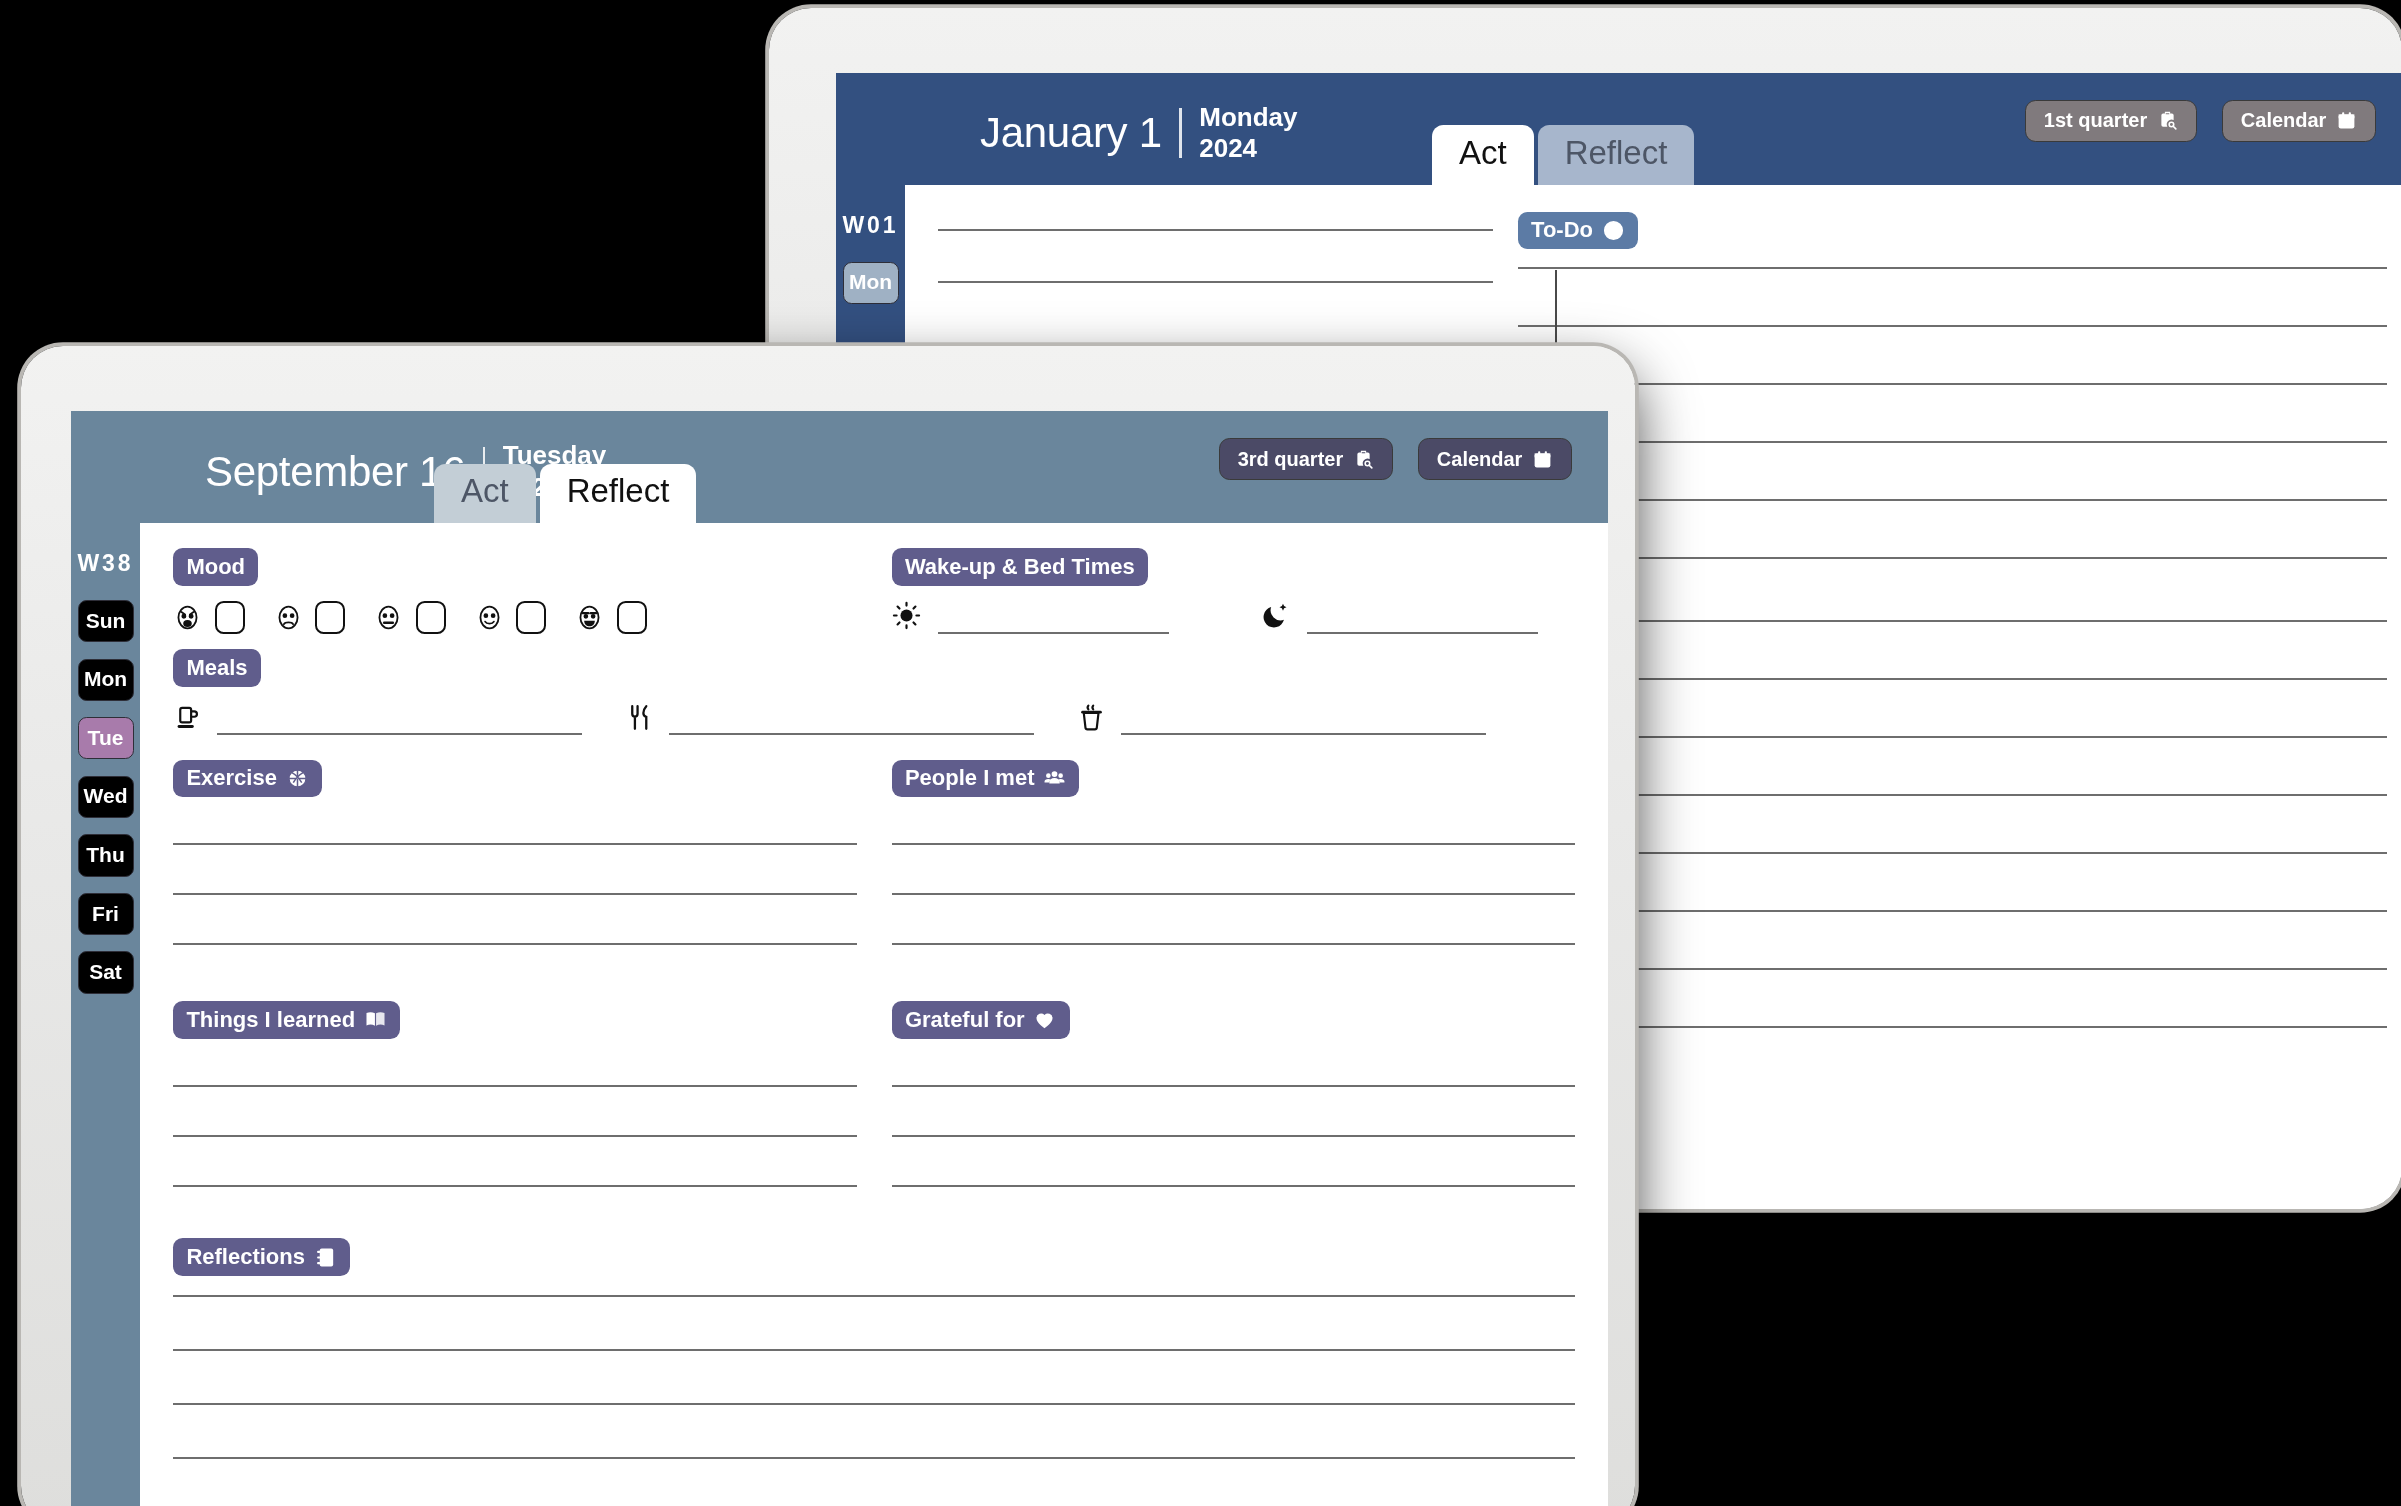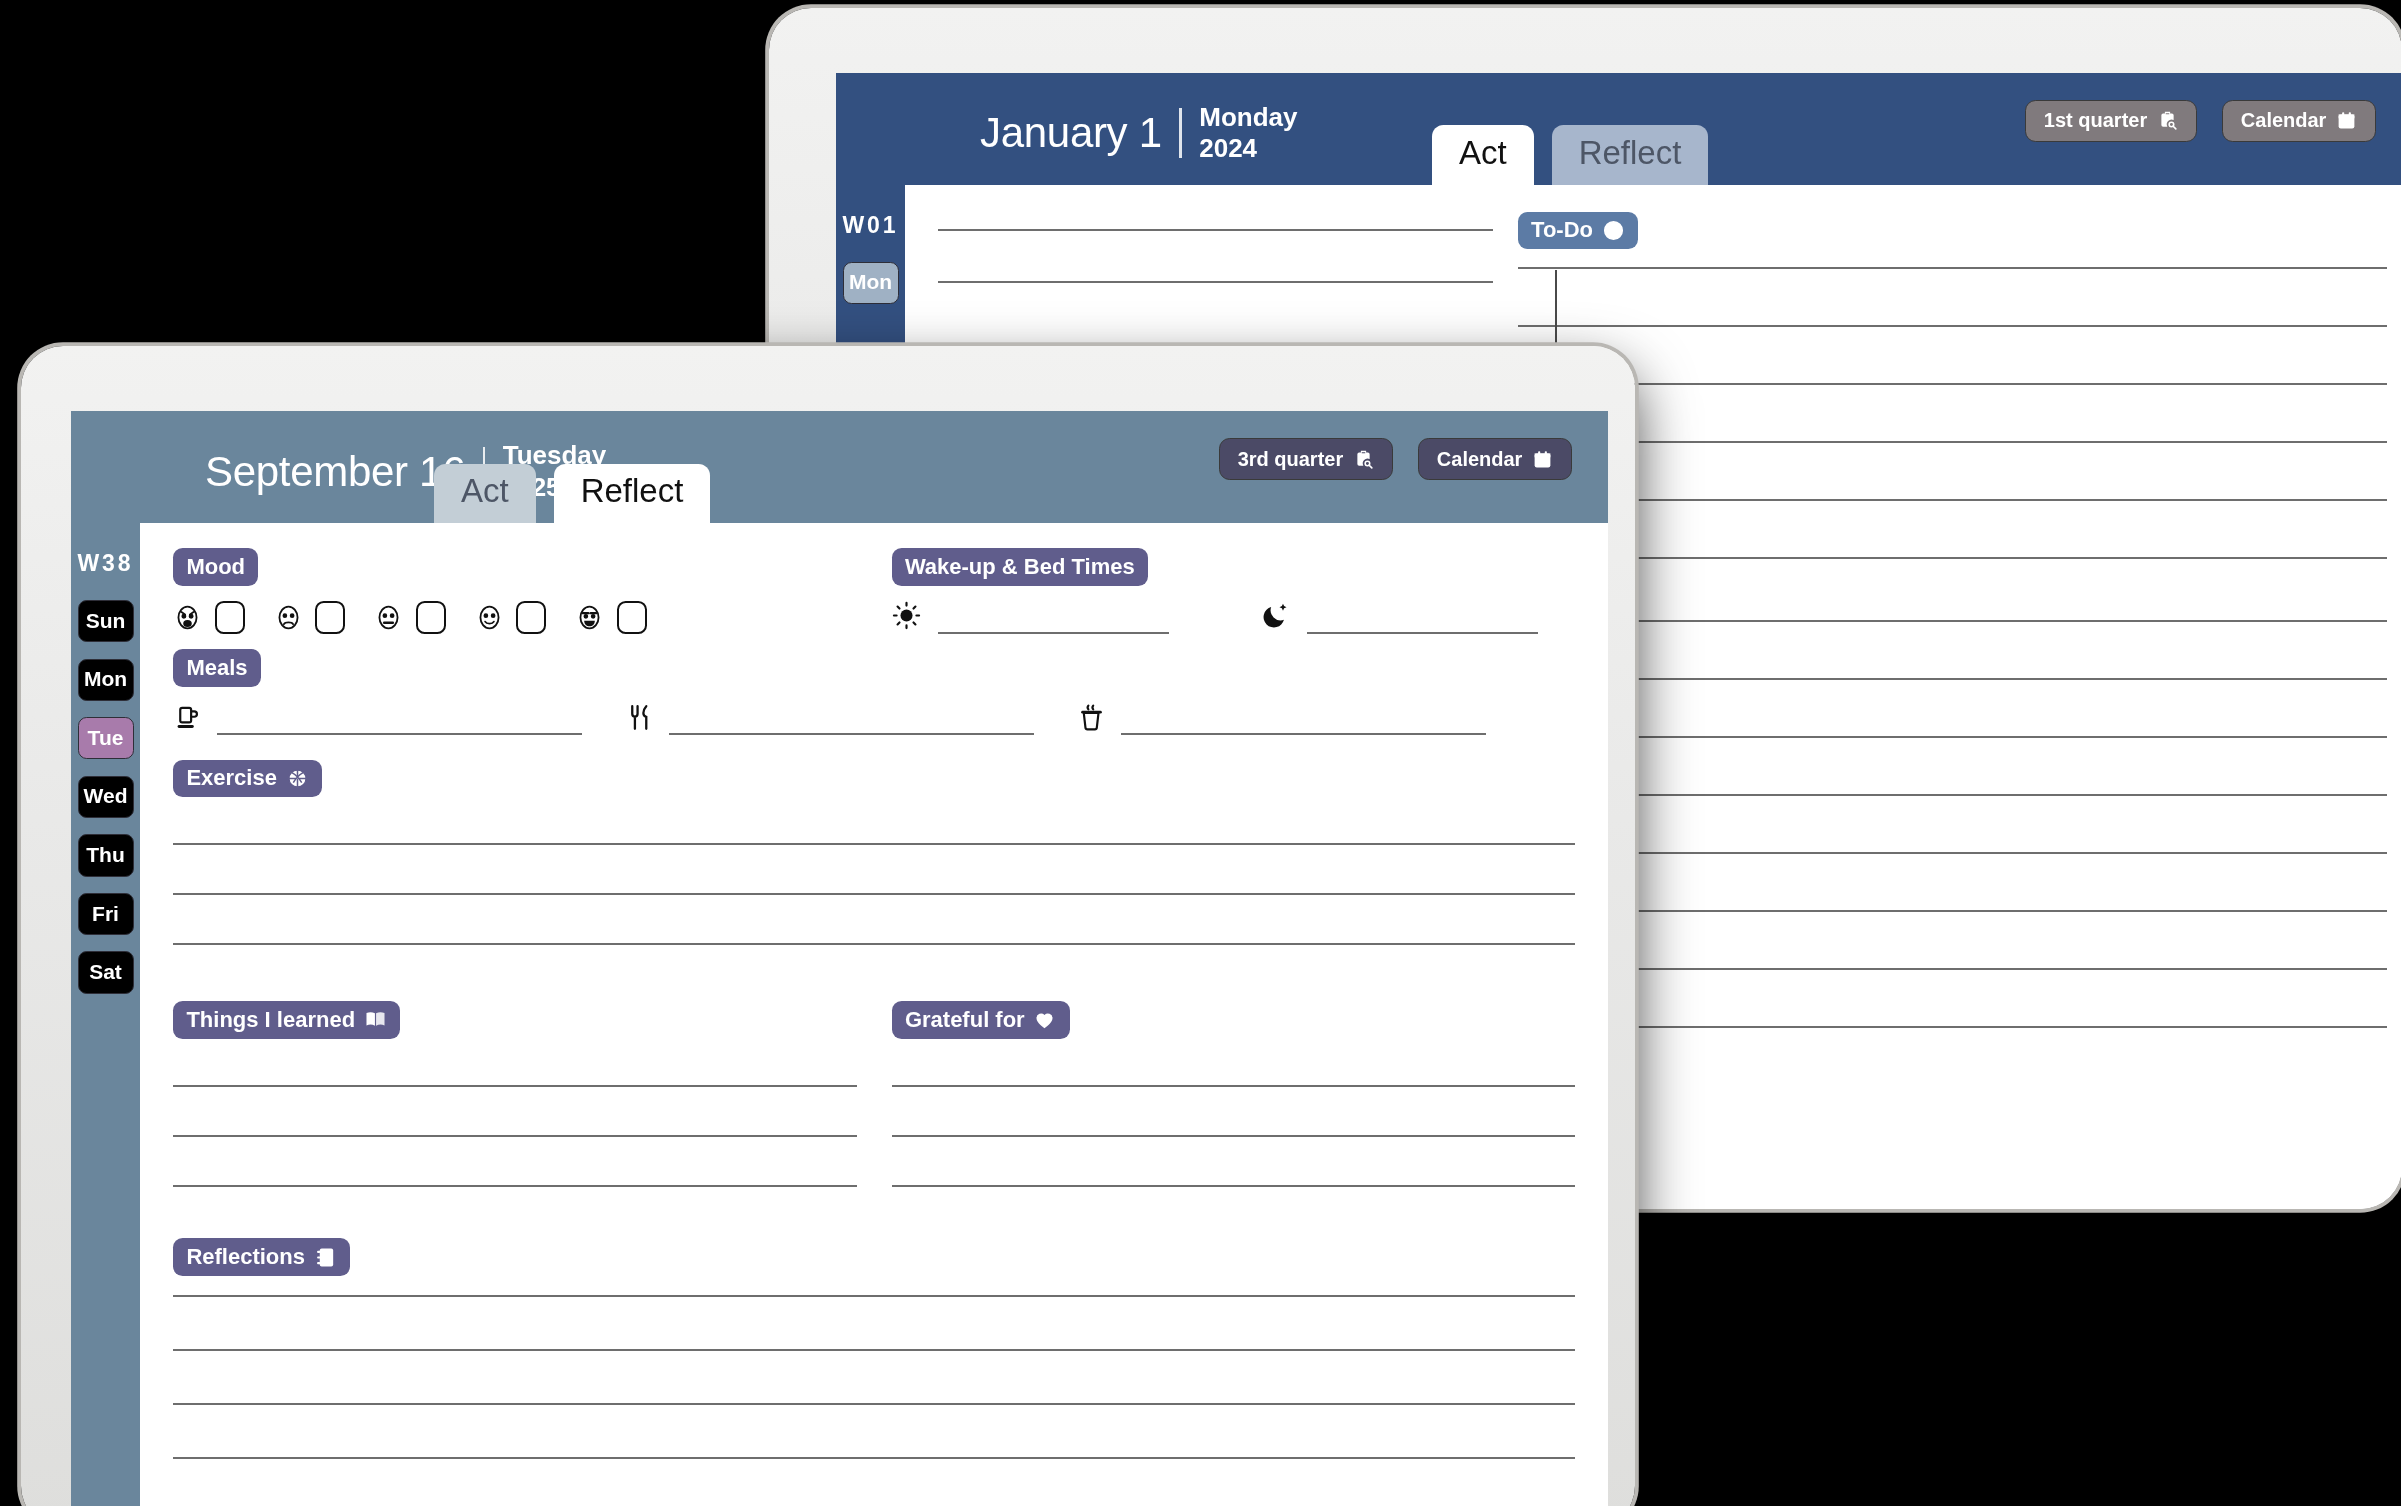--- a/index.html
+++ b/index.html
@@ -45,21 +45,21 @@
   .datewrap { display: flex; align-items: center; gap: 17.3px; color: #fff; }
   .back  .datewrap { margin: 29px 0 0 144px; }
   .front .datewrap { margin: 29px 0 0 134px; }
   .bigdate { font-size: 42px; font-weight: 400; letter-spacing: -0.3px; white-space: nowrap; }
   .vrule { width: 2.9px; background: #fff; opacity: .85; }
   .back  .vrule { height: 50px; }
   .front .vrule { height: 50px; }
   .dowwrap { line-height: 1.22; font-size: 26px; font-weight: 700; }
 
   
-  .tabs { position: absolute; display: flex; align-items: flex-end; gap: 18px; }
+  .tabs { position: absolute; display: flex; align-items: flex-end; gap: 4px; }
   .back  .tabs { left: 596px; bottom: 0; }
   .front .tabs { left: 363px; bottom: 0; }
   .tab {
     font-size: 33px; padding: 9.6px 27px 13.4px 27px;
     border-radius: 11.5px 11.5px 0 0; line-height: 1.1; cursor: pointer;
   }
   .tab.active { background: #fff; color: #111; }
   .back  .tab.inactive { background: #a7b6cc; color: #4d5666; }
   .front .tab.inactive { background: #c3ced6; color: #4d5666; }
 
@@ -468,20 +468,40 @@
                       </g>
                     </svg>
                 </span>
               </div>
               <div class="lines-3">
                 <div class="rule"></div>
                 <div class="rule"></div>
                 <div class="rule"></div>
               </div>
             </div>
+            <div class="col">
+              <div class="badge">
+                <span>People I met</span>
+                <span>
+                  <svg viewBox="0 0 24 24" fill="#fff">
+                      <circle cx="12" cy="7.4" r="3"></circle>
+                      <circle cx="5.6" cy="9" r="2.4"></circle>
+                      <circle cx="18.4" cy="9" r="2.4"></circle>
+                      <path d="M12 11.4c3.2 0 5.4 1.8 5.4 4.2v1.6H6.6v-1.6c0-2.4 2.2-4.2 5.4-4.2z"></path>
+                      <path d="M5.6 12.4c1 0 1.9.2 2.6.6-1 .9-1.6 2-1.7 3.2H1.6v-1.2c0-1.5 1.6-2.6 4-2.6z"></path>
+                      <path d="M18.4 12.4c2.4 0 4 1.1 4 2.6V16.2h-4.9c-.1-1.2-.7-2.3-1.7-3.2.7-.4 1.6-.6 2.6-.6z"></path>
+                    </svg>
+                </span>
+              </div>
+              <div class="lines-3">
+                <div class="rule"></div>
+                <div class="rule"></div>
+                <div class="rule"></div>
+              </div>
+            </div>
           </div>
 
           <div class="two-col sec" style="margin-top:7.7px;">
             <div class="col">
               <div class="badge">
                 <span>Things I learned</span>
                 <span>
                   <svg viewBox="0 0 24 24" fill="#fff">
                       <path d="M2.6 5.2c2.8-1.2 6-1.2 8.8.2v13c-2.8-1.4-6-1.4-8.8-.2z"></path>
                       <path d="M21.4 5.2c-2.8-1.2-6-1.2-8.8.2v13c2.8-1.4 6-1.4 8.8-.2z" opacity=".85"></path>

